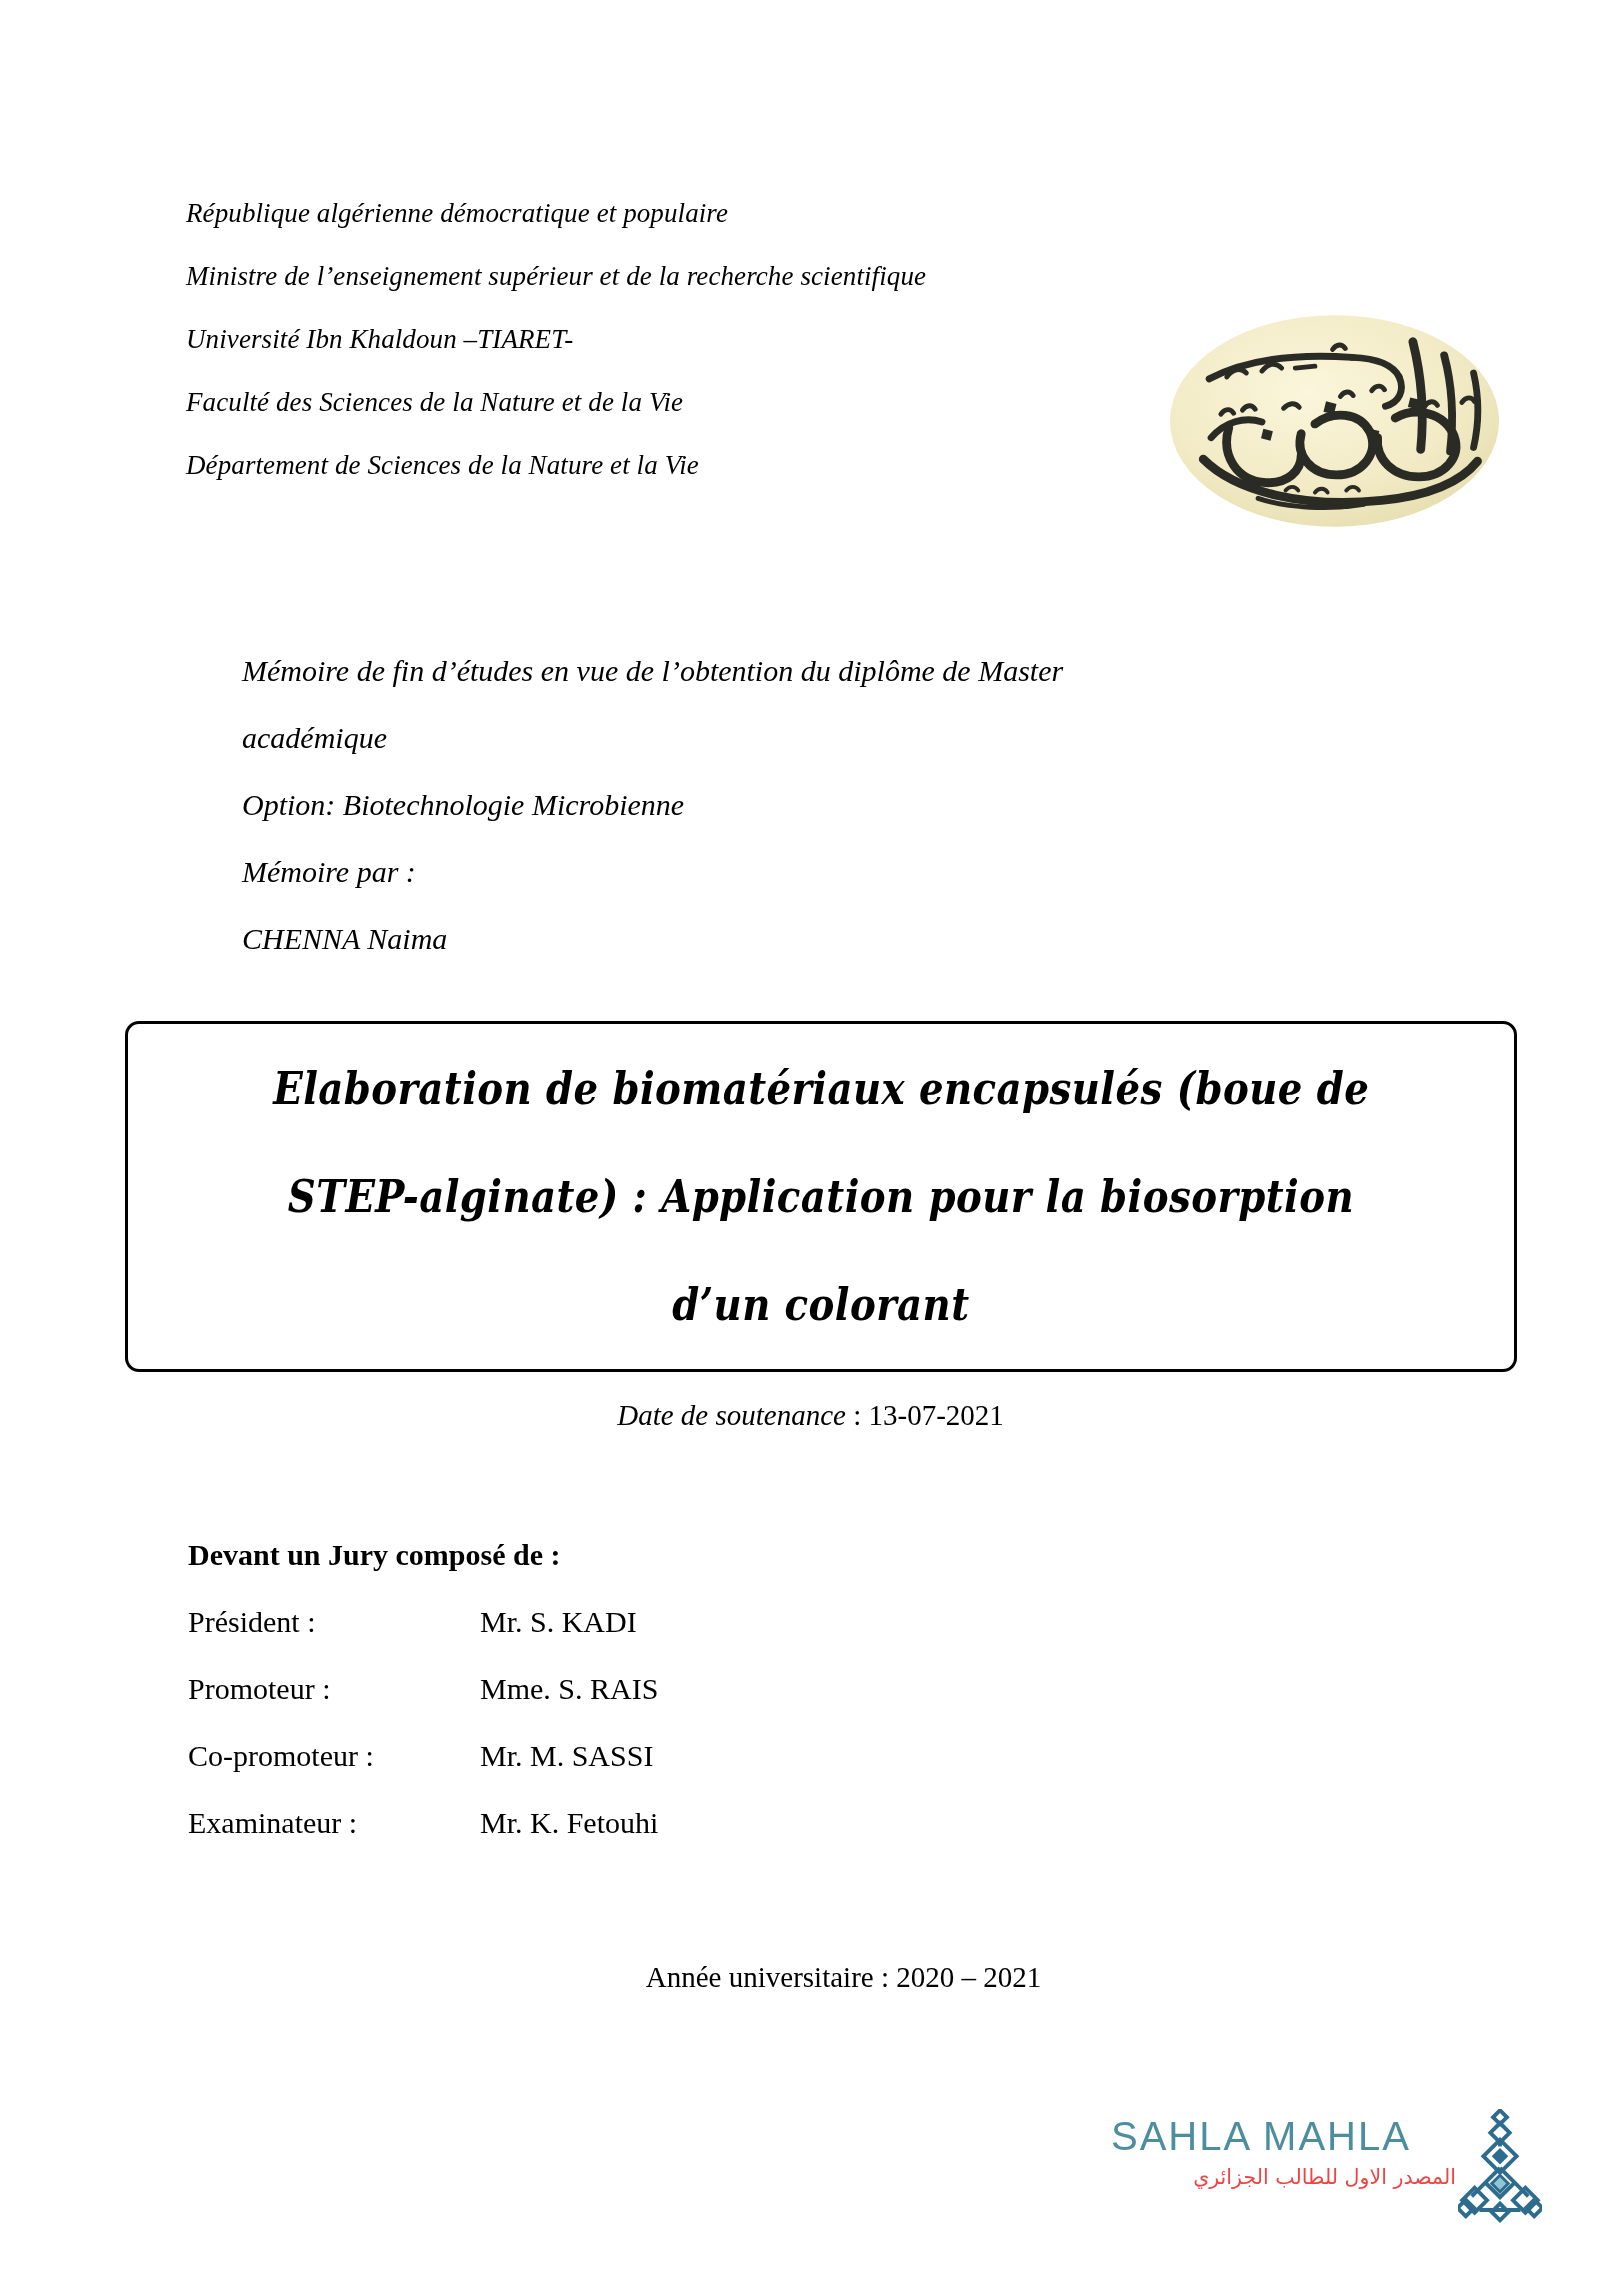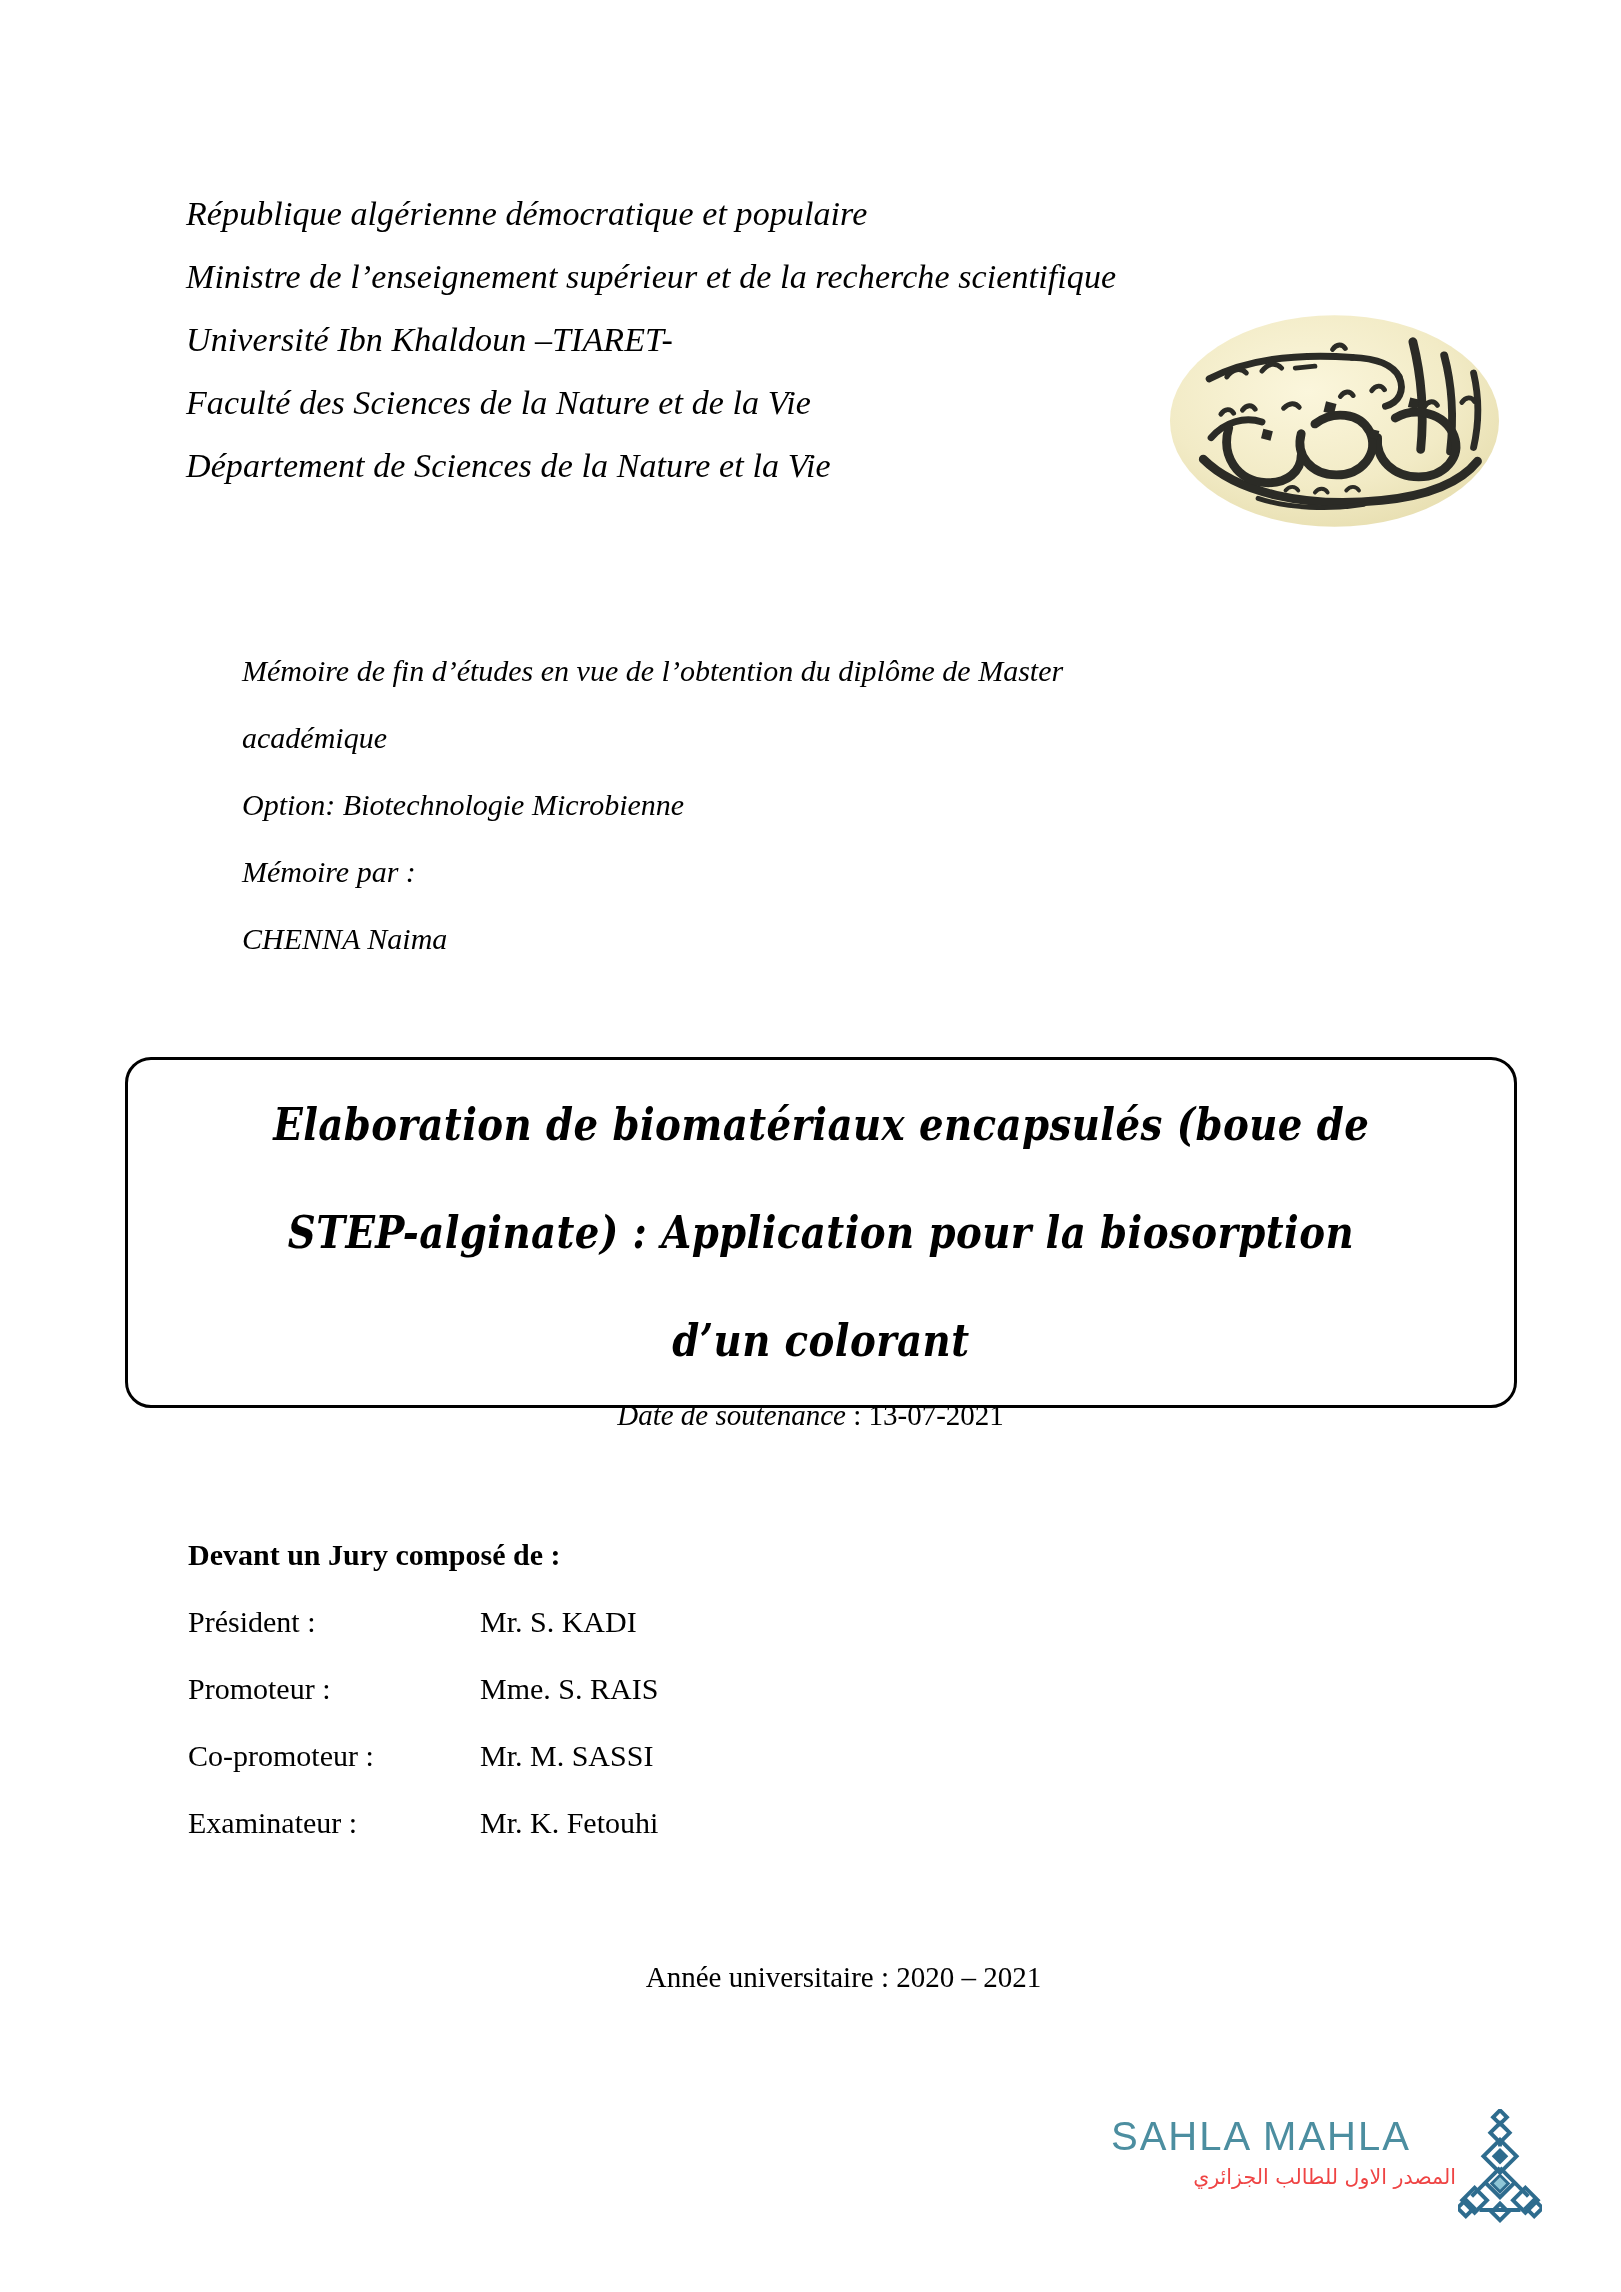--- a/index.html
+++ b/index.html
@@ -25,21 +25,21 @@
   
   .header-block {
     position: absolute;
     left: 186px;
     top: 182px;
     width: 1000px;
   }
 
   .header-line {
     font-style: italic;
-    font-size: 34px;
+    font-size: 27px;
     line-height: 63px;
     white-space: nowrap;
     letter-spacing: 0.1px;
   }
 
   
   .logo-wrap {
     position: absolute;
     left: 1168px;
     top: 312px;
@@ -69,27 +69,26 @@
   }
 
   
   .title-box {
     position: absolute;
     left: 125px;
     top: 1021px;
     width: 1392px;
     height: 351px;
     border: 3.9px solid #000000;
-    border-radius: 26px;
+    border-radius: 14px;
     box-sizing: border-box;
     display: flex;
     flex-direction: column;
     align-items: center;
     justify-content: center;
-    margin-top: 36px;
   }
 
   .title-line {
     font-family: "DejaVu Serif", "Liberation Serif", serif;
     font-style: italic;
     font-weight: bold;
     font-size: 45px;
     line-height: 108px;
     text-align: center;
     white-space: nowrap;

